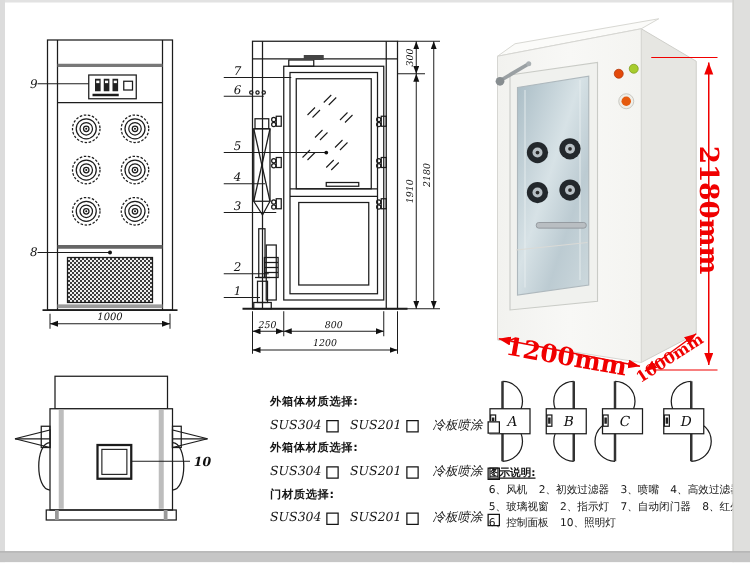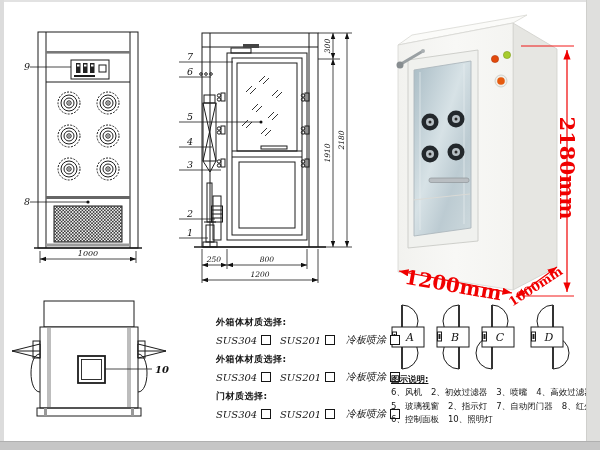--- a/index.html
+++ b/index.html
@@ -9,21 +9,21 @@
   .strip-left{left:0;top:0;width:4px;height:450px;background:#dcdcdc;}
   .strip-top{left:0;top:0;width:600px;height:2px;background:#e2e2e2;}
   .strip-right{right:0;top:0;width:13px;height:450px;background:#dfdfdd;border-left:1px solid #cfcfcc;}
   .strip-bottom{left:0;bottom:0;width:600px;height:8px;background:#c6c6c6;border-top:1px solid #b0b0b0;}
   svg.lineart{position:absolute;left:0;top:0;}
   
   .materials{position:absolute;left:196px;top:312px;width:190px;margin-left:20px;}
   .mat-title{font-size:9px;font-weight:bold;height:19px;line-height:21px;letter-spacing:.5px;color:#151515;}
   .mat-row{display:flex;align-items:center;height:18px;
            font-family:"DejaVu Serif",serif;font-style:italic;font-size:10px;color:#151515;}
-  .mat-opt{display:flex;align-items:center;}
+  .mat-opt{display:flex;align-items:flex-end;}
   .mat-opt.o1{width:64px;} .mat-opt.o2{width:66px;font-style:italic;}
   .cbx{width:8px;height:8px;border:1.2px solid #151515;margin-left:4px;display:inline-block;
        font-style:normal;background:#fff;}
   
   .legend{position:absolute;left:391px;top:372px;width:204px;font-size:8.5px;color:#151515;}
   .lg-title{height:14px;line-height:14px;font-weight:bold;text-decoration:underline;}
   .lg-line{height:13.5px;line-height:13.5px;white-space:nowrap;}
   .lg-item{margin-right:9px;}
 </style>
 </head>

